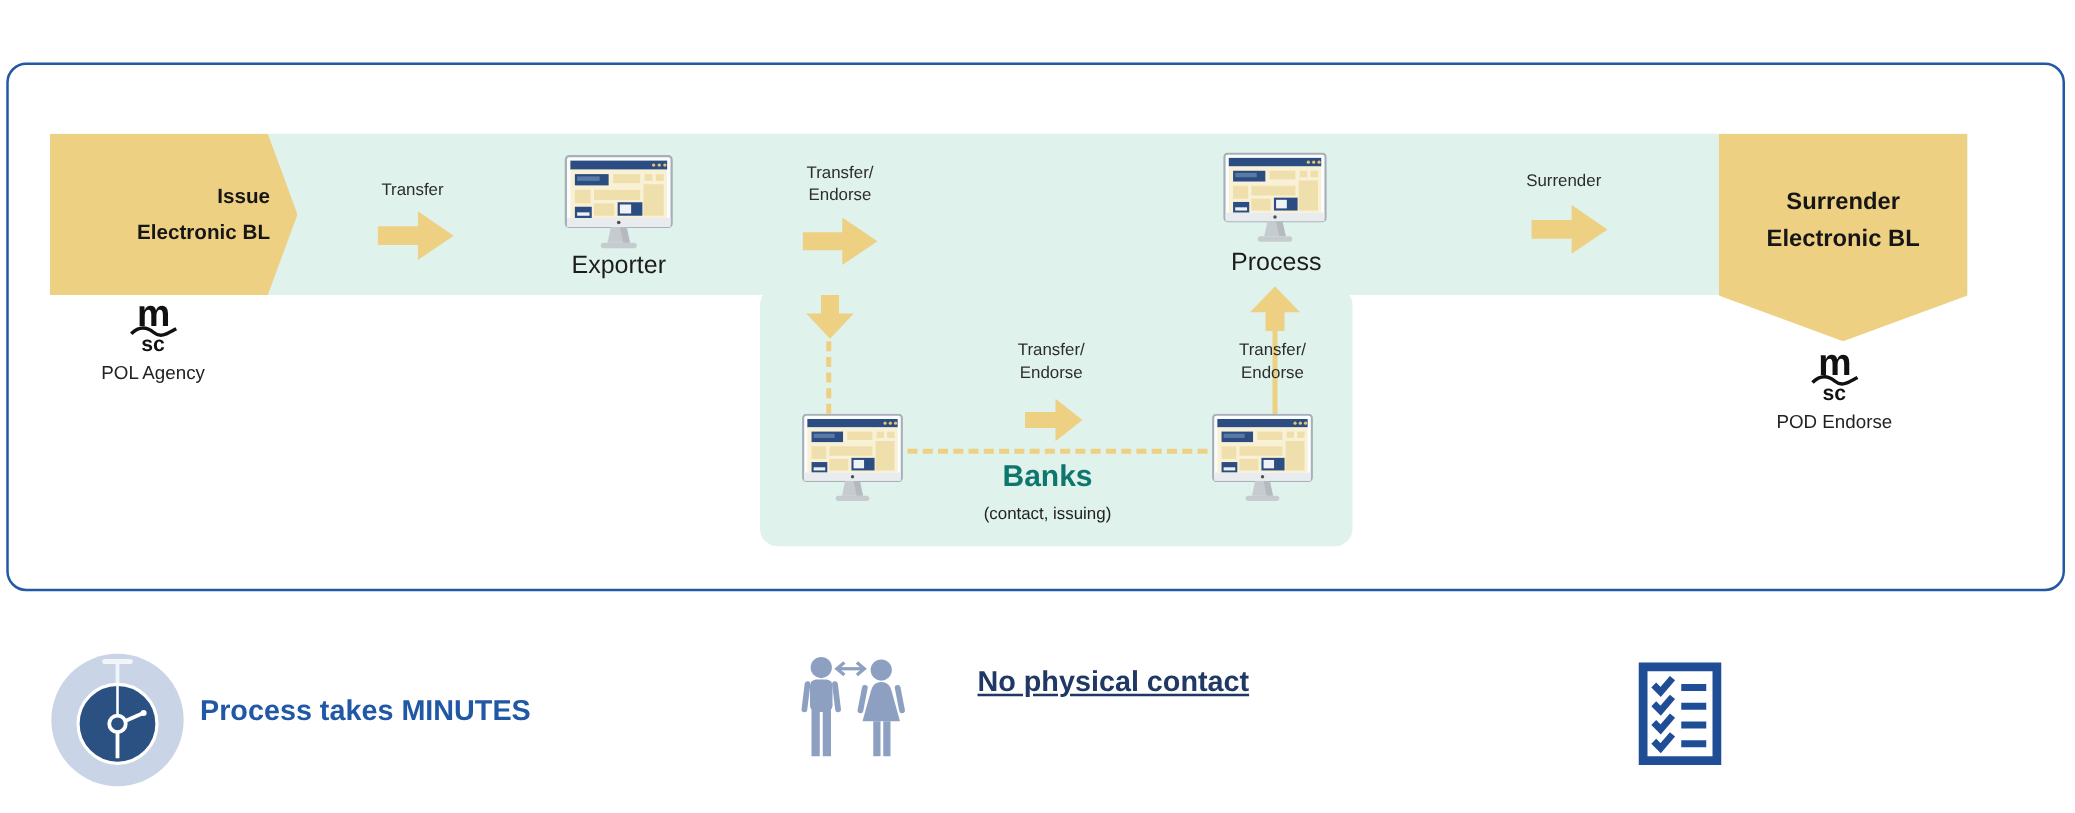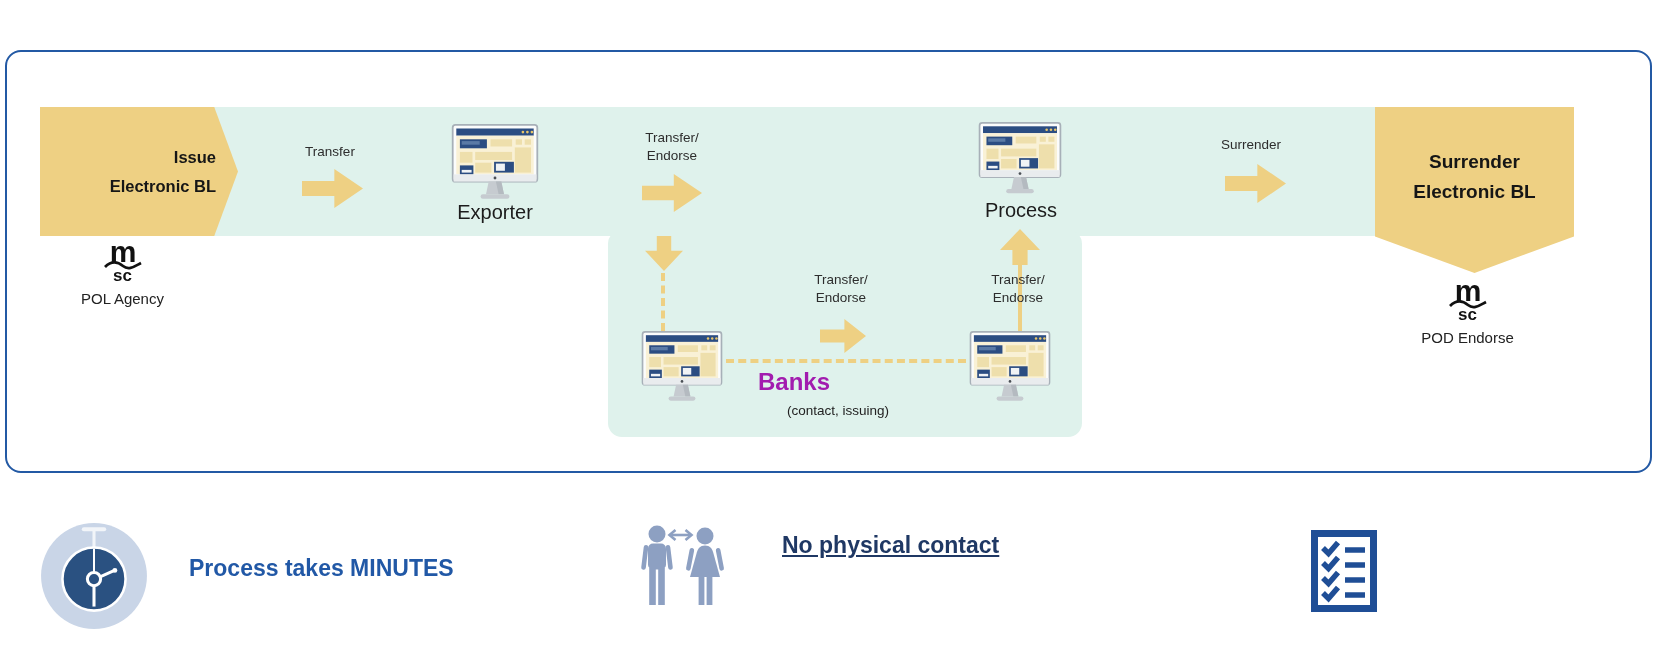--- a/index.html
+++ b/index.html
@@ -31,32 +31,32 @@
   .arr{position:absolute;background:var(--gold);z-index:3;}
   .arr-right{clip-path:polygon(0 31%,53% 31%,53% 0,100% 50%,53% 100%,53% 69%,0 69%);}
   .arr-down{clip-path:polygon(31% 0,69% 0,69% 42%,100% 42%,50% 100%,0 42%,31% 42%);}
   .arr-up{clip-path:polygon(50% 0,100% 58%,69% 58%,69% 100%,31% 100%,31% 58%,0 58%);}
   .dash-v{position:absolute;width:0;border-left:4px dashed var(--gold);z-index:2;}
   .dash-h{position:absolute;height:0;border-top:4px dashed var(--gold);z-index:2;}
   .solid-v{position:absolute;width:0;border-left:4px solid var(--gold);z-index:2;}
   .computer{position:absolute;z-index:3;}
   .computer svg{display:block;width:100%;height:100%;}
   .actor-label{position:absolute;text-align:center;font-size:20px;color:#1c1c1c;z-index:4;}
-  .banks-title{position:absolute;left:758px;top:368px;width:160px;text-align:left;
-    font-size:24px;font-weight:700;color:#a21caf;z-index:4;}
+  .banks-title{position:absolute;left:758px;top:368px;width:160px;text-align:center;
+    font-size:24px;font-weight:700;color:#0f766e;z-index:4;}
   .banks-sub{position:absolute;left:738px;top:403px;width:200px;text-align:center;font-size:13.5px;color:#222;z-index:4;}
   .agency{position:absolute;text-align:center;z-index:4;}
   .msc-m{font-weight:700;font-size:30px;line-height:22px;color:#111;letter-spacing:-1px;}
   .msc-wave{display:block;margin:-3px auto -2px;}
   .msc-sc{font-weight:700;font-size:17px;line-height:15px;color:#111;}
   .agency-label{font-size:15px;color:#222;margin-top:7px;}
   .benefit-icon{position:absolute;z-index:2;}
   .benefit-icon svg{display:block;width:100%;height:100%;}
   .benefit-label{position:absolute;font-size:23px;font-weight:700;z-index:2;}
-  .c-blue{color:var(--benefit-blue);margin-left:29px;}
+  .c-blue{color:var(--benefit-blue);}
   .c-navy{color:var(--benefit-navy);}
 </style>
 </head>
 <body>
 
 <div class="canvas" style="--gold: #eed083; --mint: #dff2ec; --border-blue: #2359a4; --blockchain-blue: #1e56a0; --benefit-blue: #2158a6; --benefit-navy: #1f3864;">
 
   <div class="frame"></div>
 
   <div class="band"></div>

